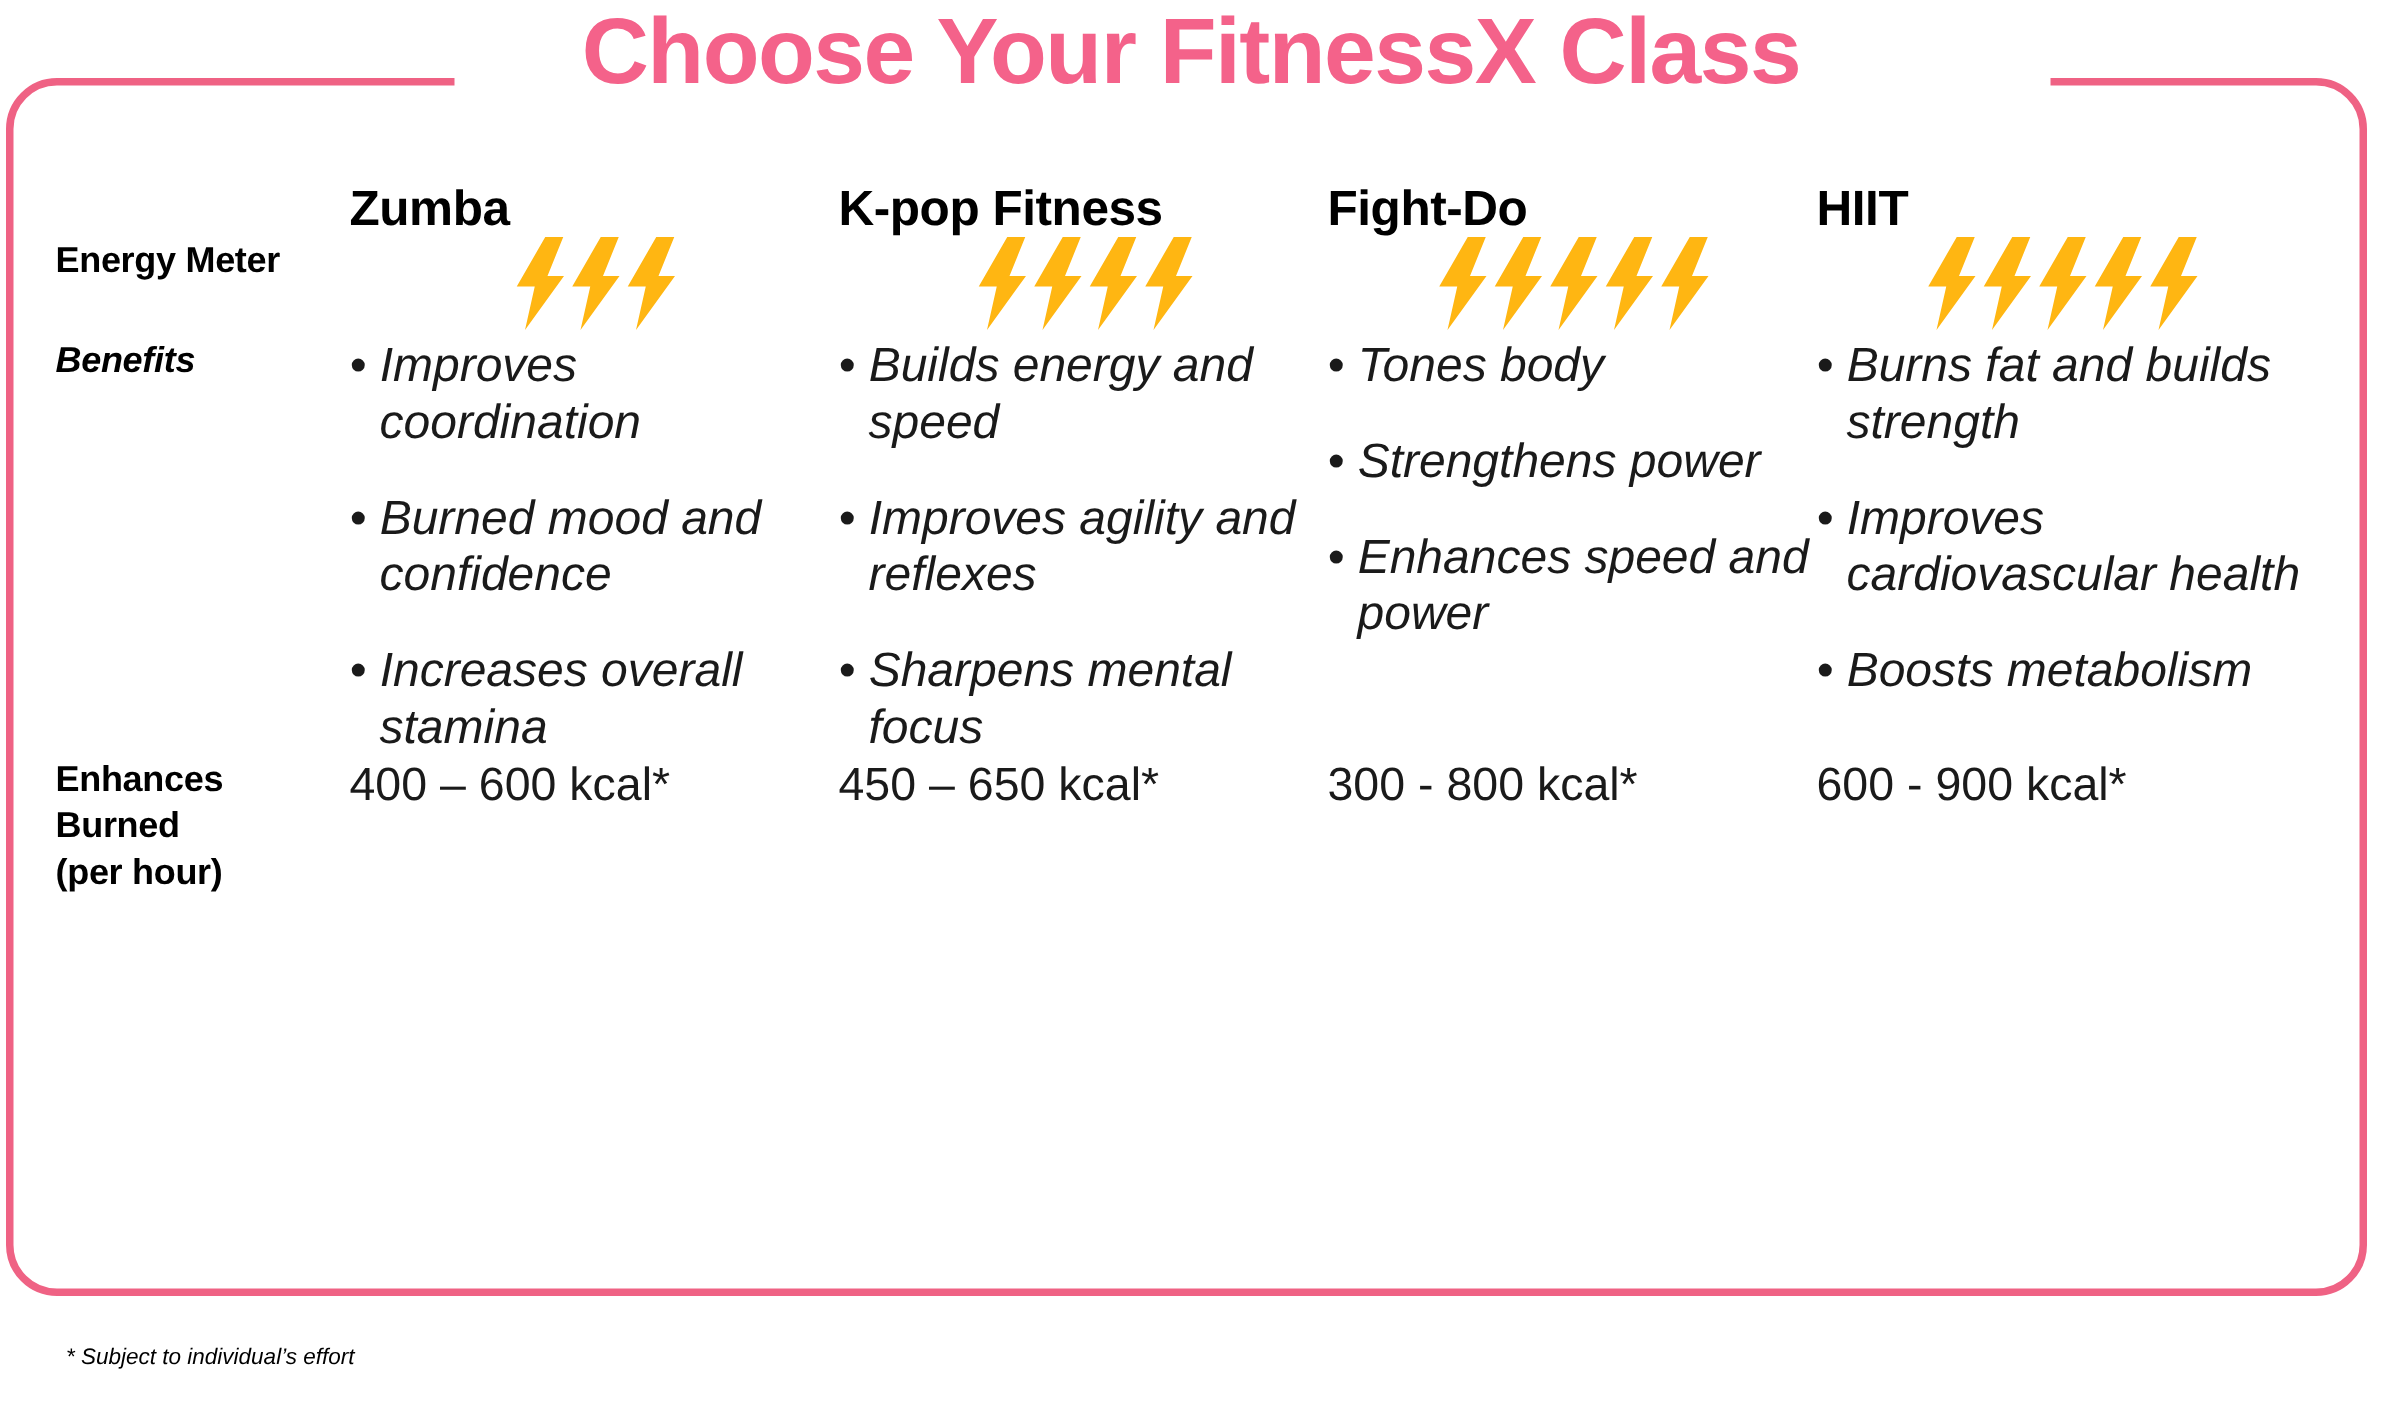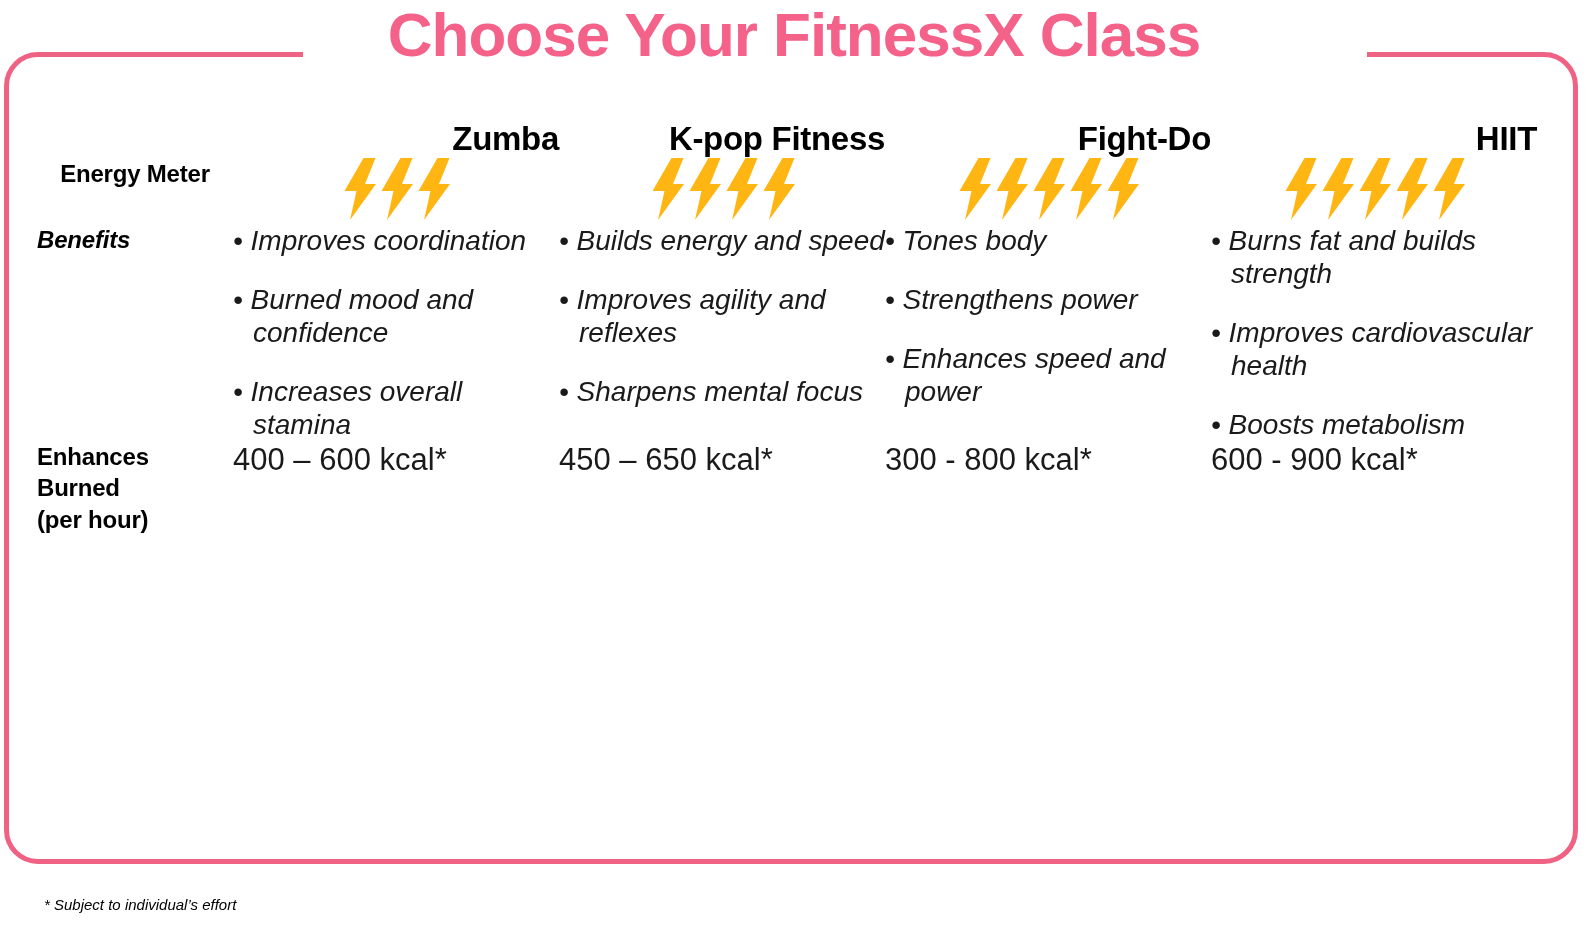--- a/index.html
+++ b/index.html
@@ -65,31 +65,31 @@
   #table col.c-col   { width: 326px; }
 
   #table th, #table td {
     padding: 0;
     vertical-align: top;
     border: 0;
   }
 
   
   .hdr-cell {
-    text-align: right;
+    text-align: left;
     font-size: 33px;
     font-weight: 700;
     color: #000000;
     padding: 14px 6px 32px 6px;
     letter-spacing: -0.3px;
     white-space: nowrap;
   }
 
   
-  tr.rule-top > td, tr.rule-top > th { border-top: 3px solid #6d6d6d; text-align: center; }
+  tr.rule-top > td, tr.rule-top > th { border-top: 3px solid #6d6d6d; }
   tr.rule-mid > td, tr.rule-mid > th { border-top: 2px solid #6d6d6d; font-style: italic; }
   tr.rule-bot > td, tr.rule-bot > th { border-top: 2px solid #6d6d6d; }
 
   
   td.divider, th.divider { border-left: 2px solid #6d6d6d; }
 
   .rowlabel {
     font-size: 24px;
     font-weight: 700;
     color: #000000;
@@ -110,21 +110,21 @@
     justify-content: center;
     gap: 1px;
   }
   .bolt { display: block; }
 
   
   .benefits-cell {
     padding: 22px 18px 26px 30px;
   }
   .benefit-item {
-    font-size: 28px;
+    font-size: 32px;
     color: #1a1a1a;
     line-height: 1.18;
     margin-bottom: 26px;
     text-indent: -20px;
     padding-left: 20px;
   }
   .benefit-item:last-child { margin-bottom: 0; }
 
   
   .cal-cell {

